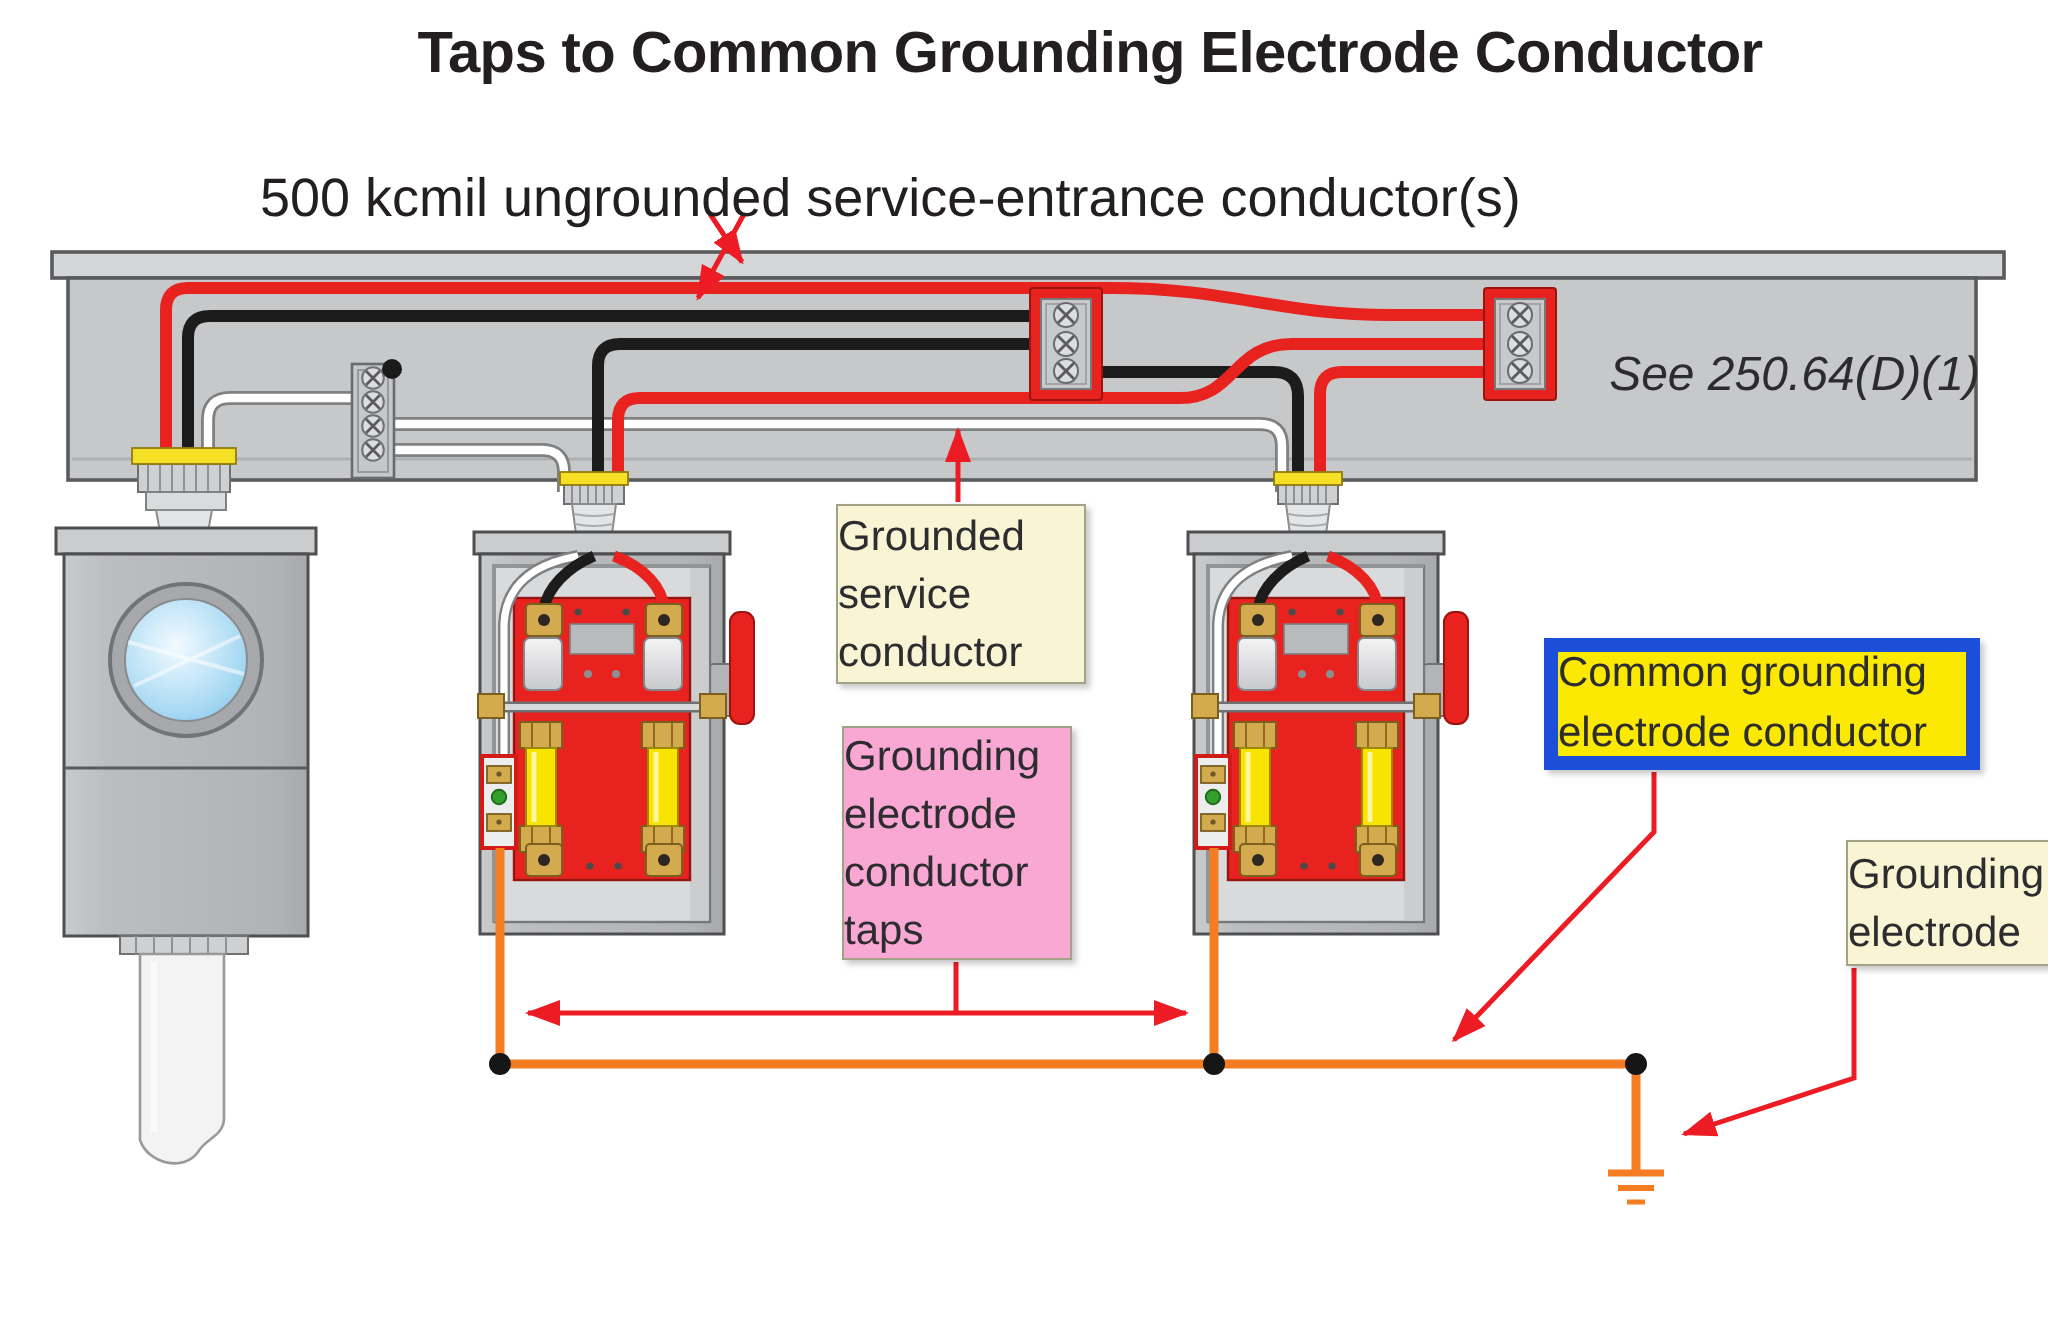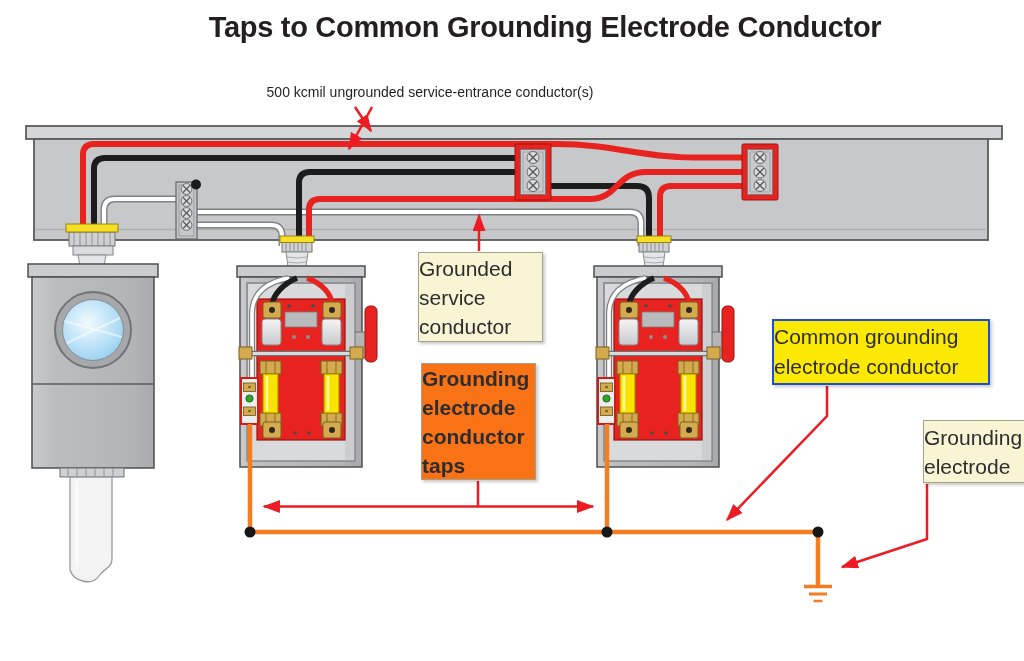--- a/index.html
+++ b/index.html
@@ -2,26 +2,26 @@
 <html><head>
 <meta charset="utf-8">
 <style>
   html,body{margin:0;padding:0;background:#ffffff;}
   .stage{position:relative;width:1024px;height:661px;background:#ffffff;overflow:hidden;
          font-family:"Liberation Sans",sans-serif;}
   .stage svg{position:absolute;left:0;top:0;}
   .txt{position:absolute;color:#2b2b2e;}
   .title{left:0;top:11px;width:1024px;text-align:center;font-size:29px;font-weight:bold;
          letter-spacing:-0.3px;color:#231f20;padding-left:33px;}
-  .subtitle{left:130px;top:84px;width:600px;text-align:center;font-size:14px;color:#231f20;white-space:nowrap;}
+  .subtitle{left:130px;top:84px;width:600px;text-align:center;font-size:27px;color:#231f20;white-space:nowrap;}
   .see-ref{left:780px;top:174px;width:210px;text-align:right;font-style:italic;font-size:24px;color:#2c2c2e;}
   .callout{position:absolute;box-sizing:border-box;display:flex;align-items:center;justify-content:center;
            text-align:left;font-size:21px;line-height:29px;color:#2d2d30;
            border:1.5px solid #a2a289;box-shadow:2px 2px 3px rgba(0,0,0,0.22);}
-  .callout.yellow{border:2px solid #1d4ed8;line-height:30px;}
+  .callout.yellow{border:7px solid #1d4ed8;line-height:30px;}
   .c1{left:418px;top:252px;width:125px;height:90px;}
   .c2{left:421px;top:363px;width:115px;height:117px;}
   .c3{left:772px;top:319px;width:218px;height:66px;}
   .c4{left:923px;top:420px;width:113px;height:63px;}
 </style>
 </head>
 <body>
 
 <div class="stage">
 
@@ -277,19 +277,20 @@
     <line x1="479" y1="251" x2="479" y2="215" marker-end="url(#arr)"></line>
     <line x1="478" y1="481" x2="478" y2="506"></line>
     <line x1="264" y1="506.5" x2="593" y2="506.5" marker-start="url(#arr)" marker-end="url(#arr)"></line>
     <polyline points="827,386 827,416 727,520" marker-end="url(#arr)"></polyline>
     <polyline points="927,484 927,539 842,567" marker-end="url(#arr)"></polyline>
   </g>
 </svg>
 
 <div class="txt title">Taps to Common Grounding Electrode Conductor</div>
 <div class="txt subtitle">500 kcmil ungrounded service-entrance conductor(s)</div>
+<div class="txt see-ref">See 250.64(D)(1)</div>
 
 <div class="callout c1" style="background-color: rgb(248, 244, 212);">Grounded service conductor</div>
-<div class="callout c2" style="background-color: #f97316; font-weight: bold;">Grounding electrode conductor taps</div>
+<div class="callout c2" style="background-color: #f9a8d4;">Grounding electrode conductor taps</div>
 <div class="callout yellow c3" style="background-color: rgb(252, 233, 3);">Common grounding electrode conductor</div>
 <div class="callout c4" style="background-color: rgb(248, 244, 212);">Grounding electrode</div>
 
 </div>
 
 </body></html>

